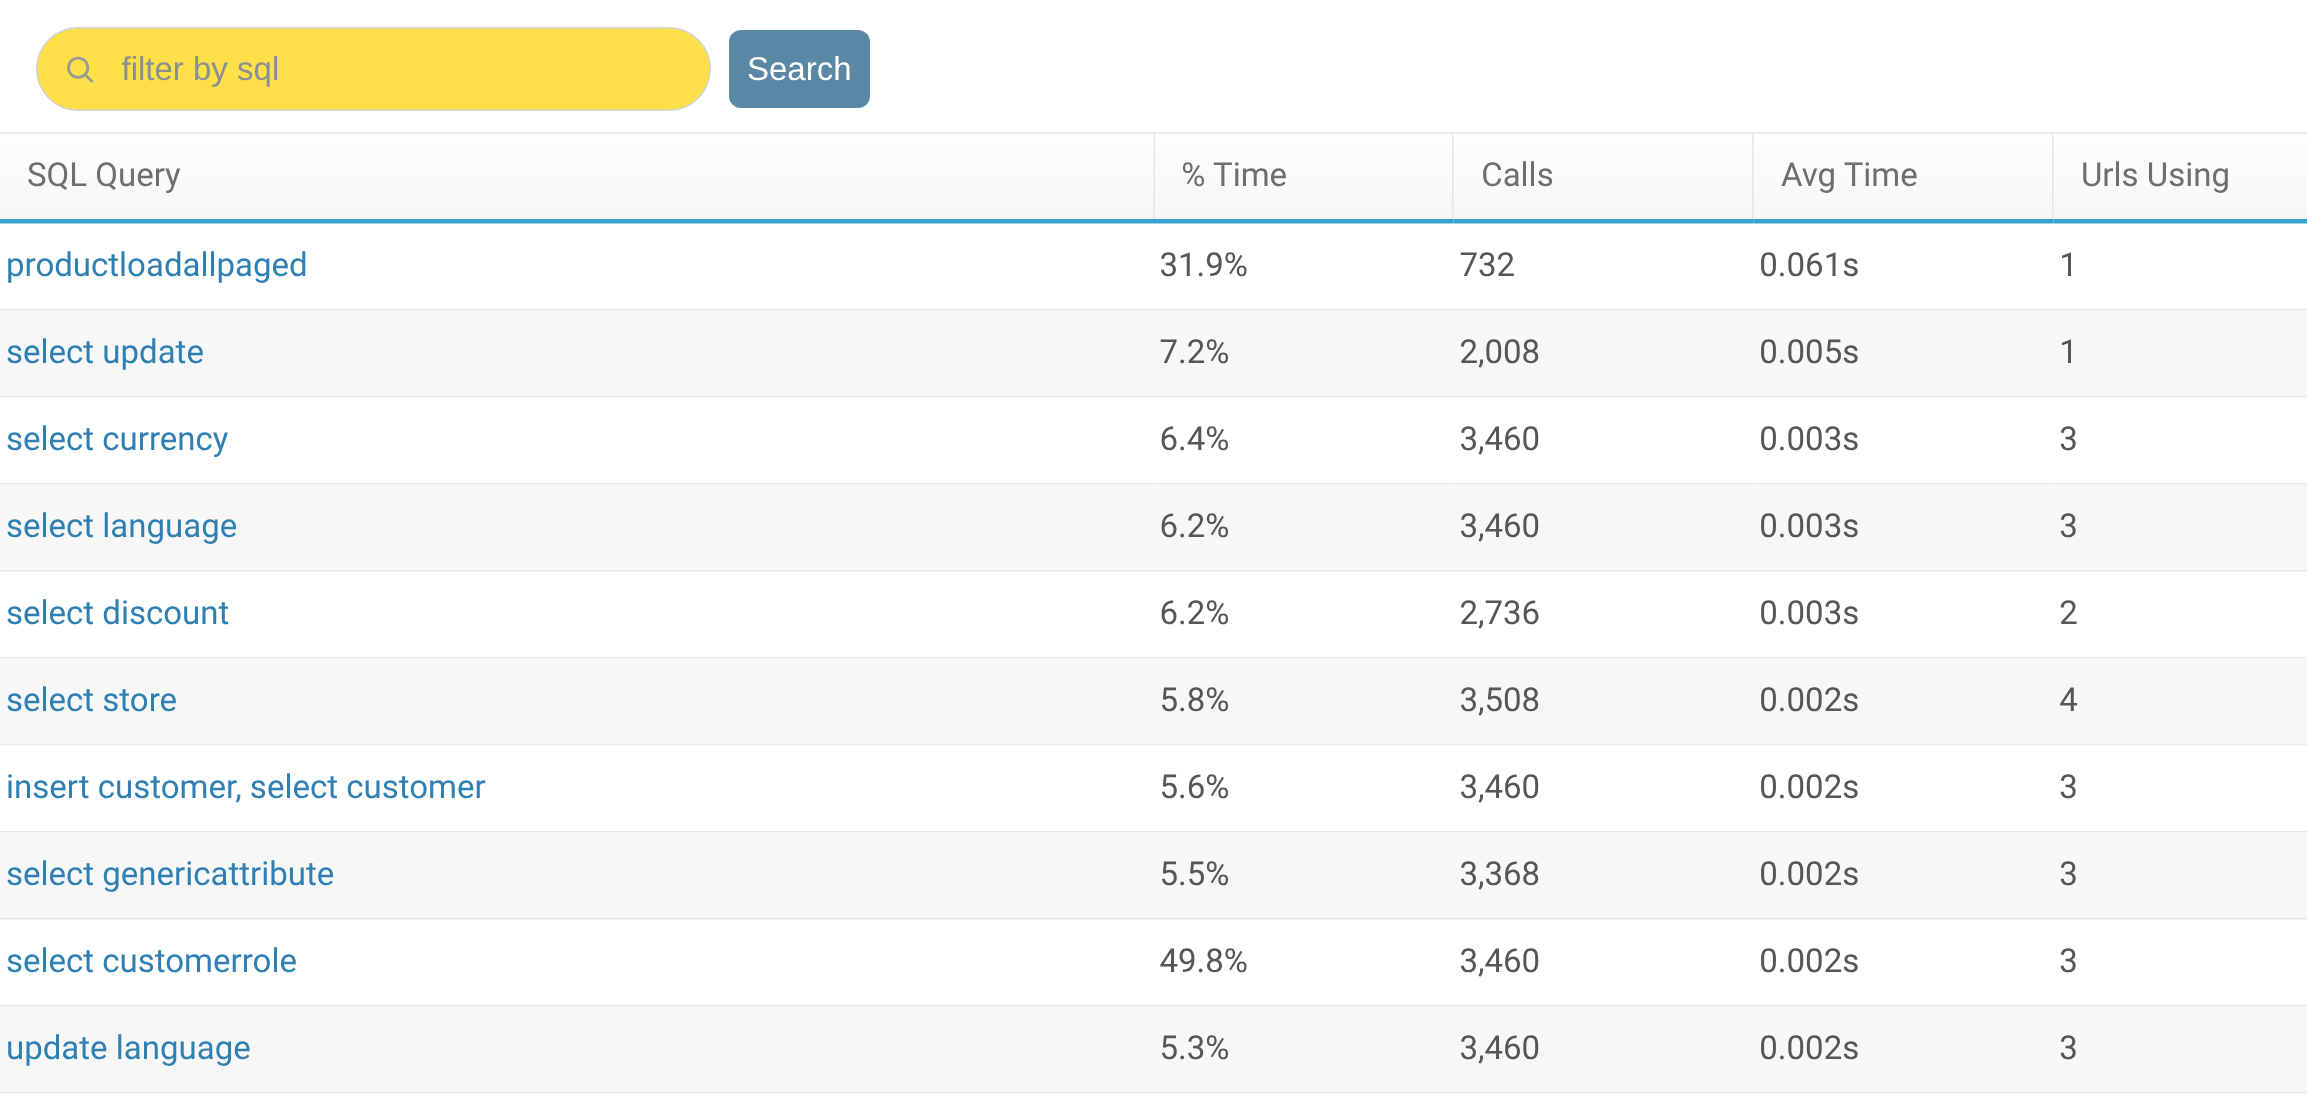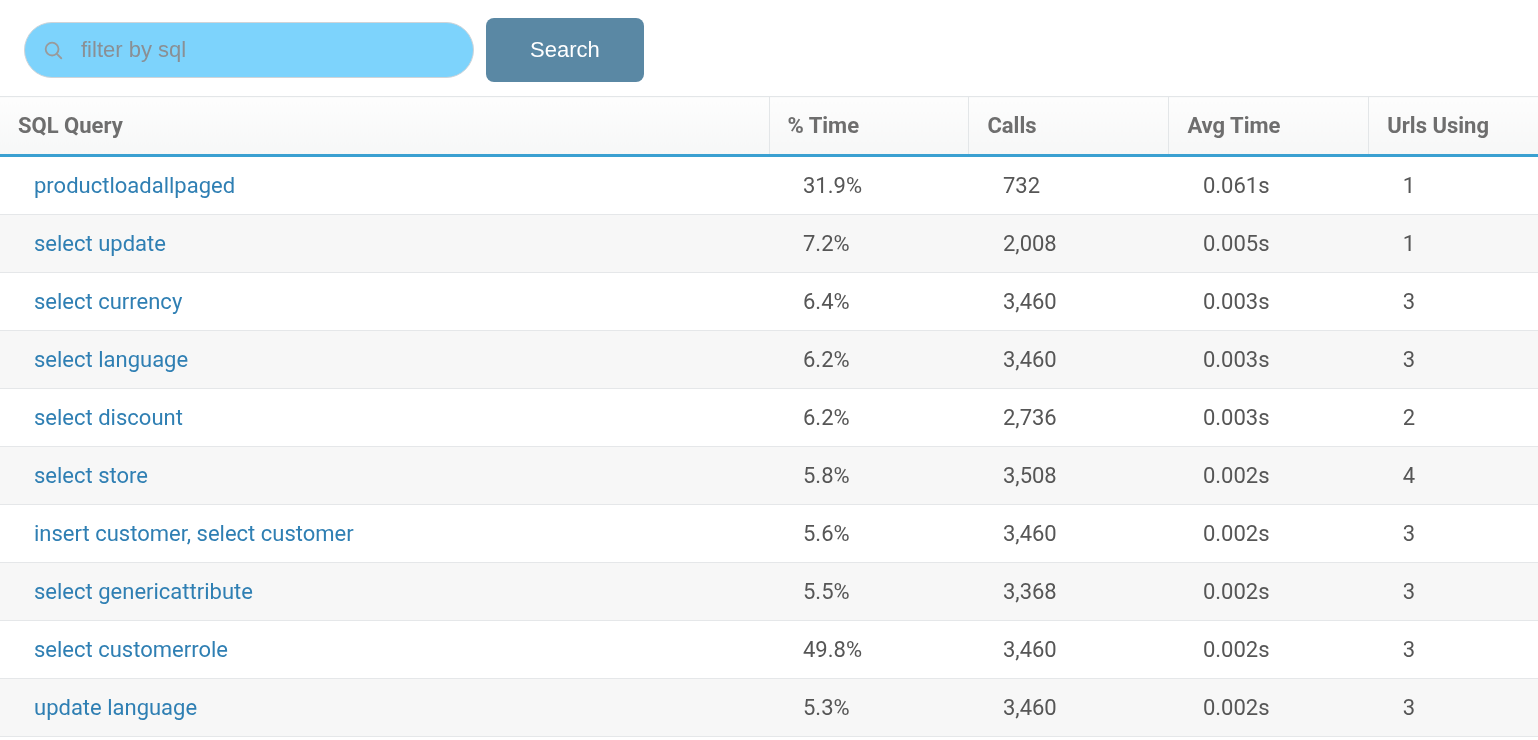--- a/index.html
+++ b/index.html
@@ -29,52 +29,52 @@
     }
     .search-input {
       width: 450px;
       height: 56px;
       border: 1px solid #d0d4d8;
       border-radius: 28px;
       padding: 0 22px 0 56px;
       font-size: 22px;
       color: #555;
       outline: none;
-      background: #7dd3fc;
+      background: #fde047;
     }
     .search-input::placeholder { color: #8a8f94; }
     .btn-search {
-      height: 64px;
-      padding: 0 44px;
+      height: 52px;
+      padding: 0 12px;
       background: #5a88a4;
       color: #fff;
       border: none;
       border-radius: 8px;
       font-size: 22px;
       cursor: pointer;
     }
 
     table.data {
       width: 100%;
       border-collapse: collapse;
       table-layout: fixed;
     }
     table.data thead th {
       text-align: left;
-      font-weight: 700;
+      font-weight: 400;
       color: #6e6e6e;
       font-size: 22px;
       padding: 16px 18px;
       background: linear-gradient(#fdfdfd, #f6f7f7);
       border-top: 1px solid #e3e6e8;
       border-bottom: 3px solid #3aa0d1;
     }
     table.data thead th + th { border-left: 1px solid #e3e6e8; }
     table.data tbody td {
-      padding: 16px 34px;
+      padding: 16px 4px;
       border-bottom: 1px solid #e5e7e9;
       font-size: 22px;
       color: #565656;
       vertical-align: middle;
       white-space: nowrap;
       overflow: hidden;
       text-overflow: ellipsis;
     }
     table.data tbody tr:nth-child(even) td { background: #f7f7f7; }
     table.data tbody td.query a {

